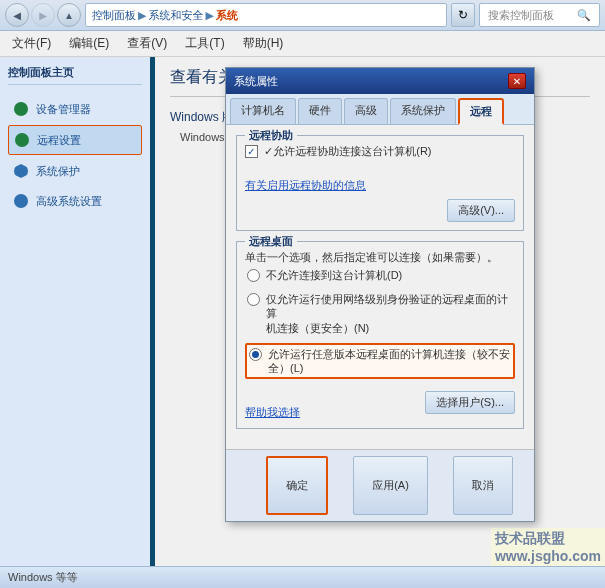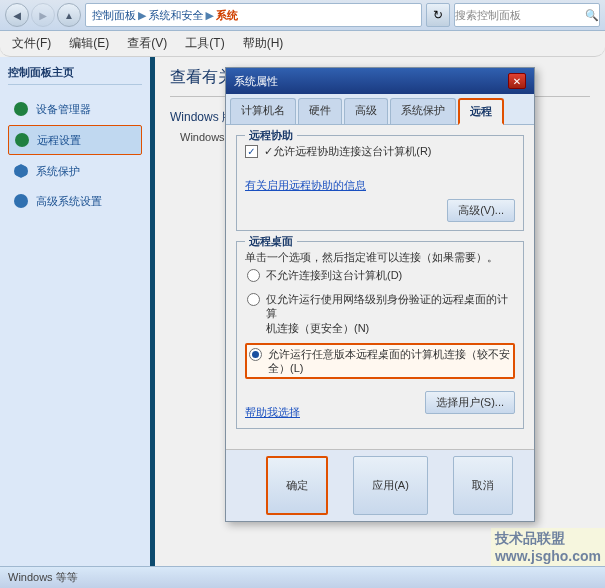--- a/index.html
+++ b/index.html
@@ -89,40 +89,39 @@
       background: linear-gradient(to bottom, #e8f0f8, #c0d0e0);
       display: flex;
       align-items: center;
       justify-content: center;
       font-size: 12px;
       cursor: pointer;
       border-radius: 2px;
     }
 
     .search-bar {
-      width: 146px;
+      width: 121px;
       height: 24px;
       border: 1px solid #a0b8d0;
       background: white;
       display: flex;
       align-items: center;
-      padding: 0 0;
+      padding: 0 8px;
       border-radius: 2px;
       font-size: 11px;
       color: #888;
     }
 
     
     .menubar {
       background: #f0f0f0;
       border-bottom: 1px solid #d0d0d0;
       padding: 2px 8px;
       display: flex;
       gap: 10px;
-      border-radius: 10px;
     }
 
     .menu-item {
       font-size: 12px;
       color: #333;
       padding: 2px 4px;
       cursor: pointer;
     }
 
     

